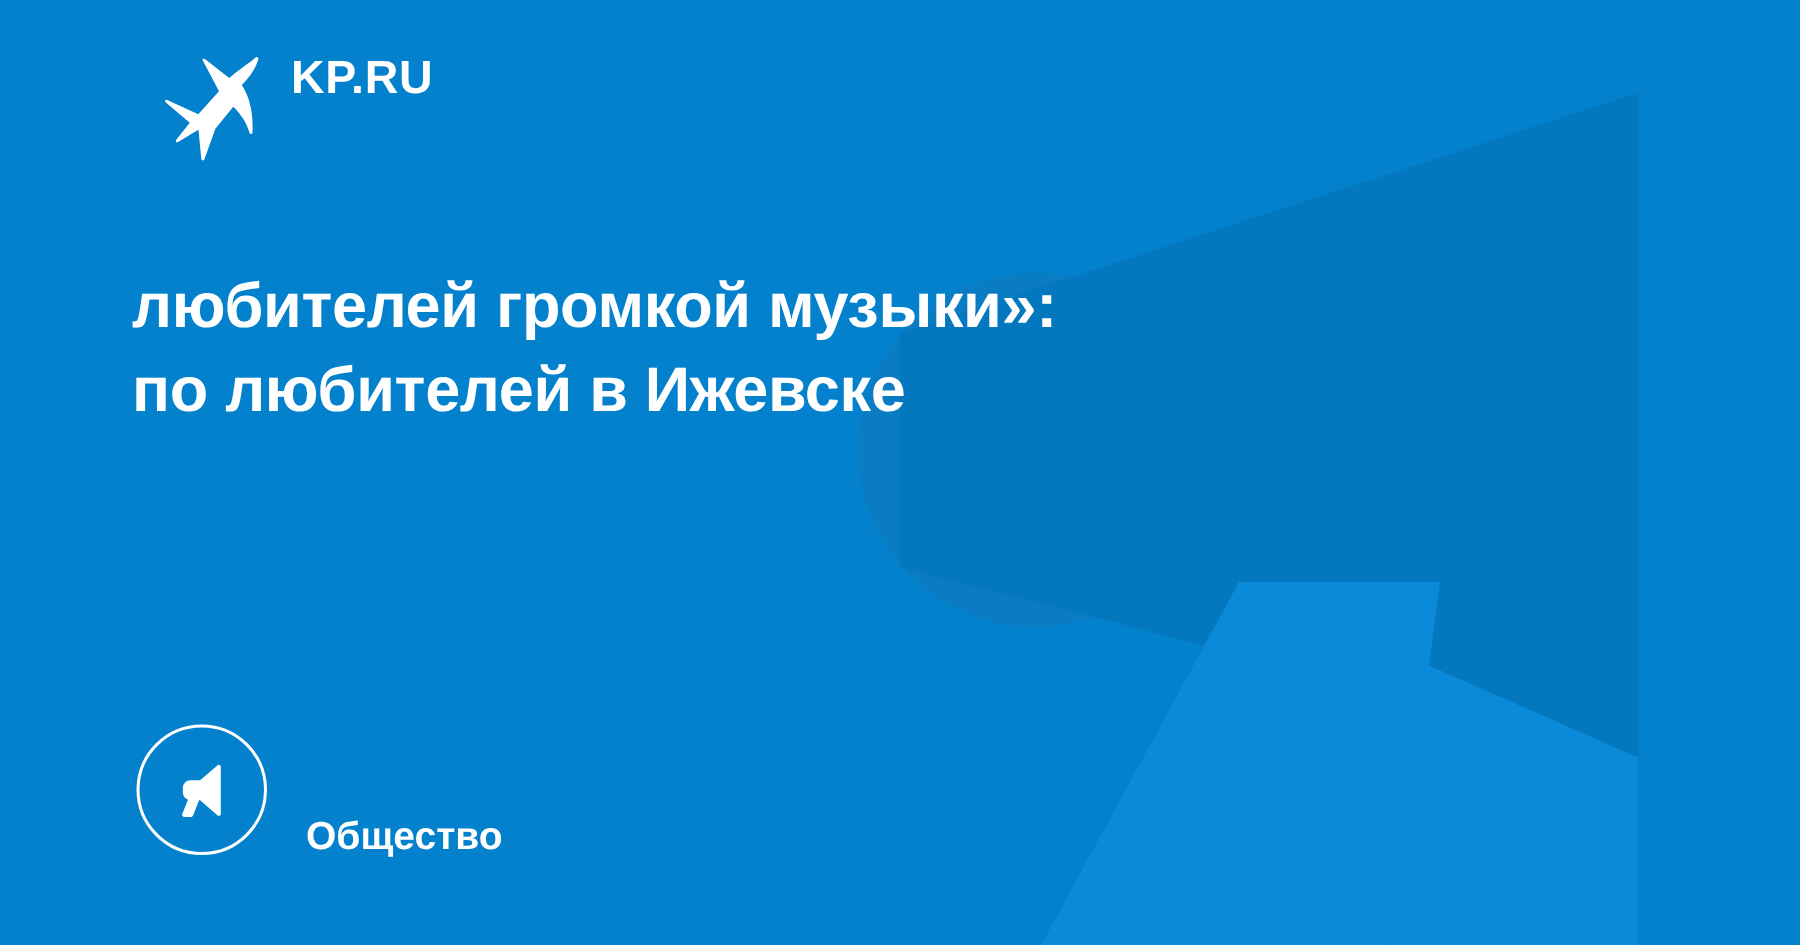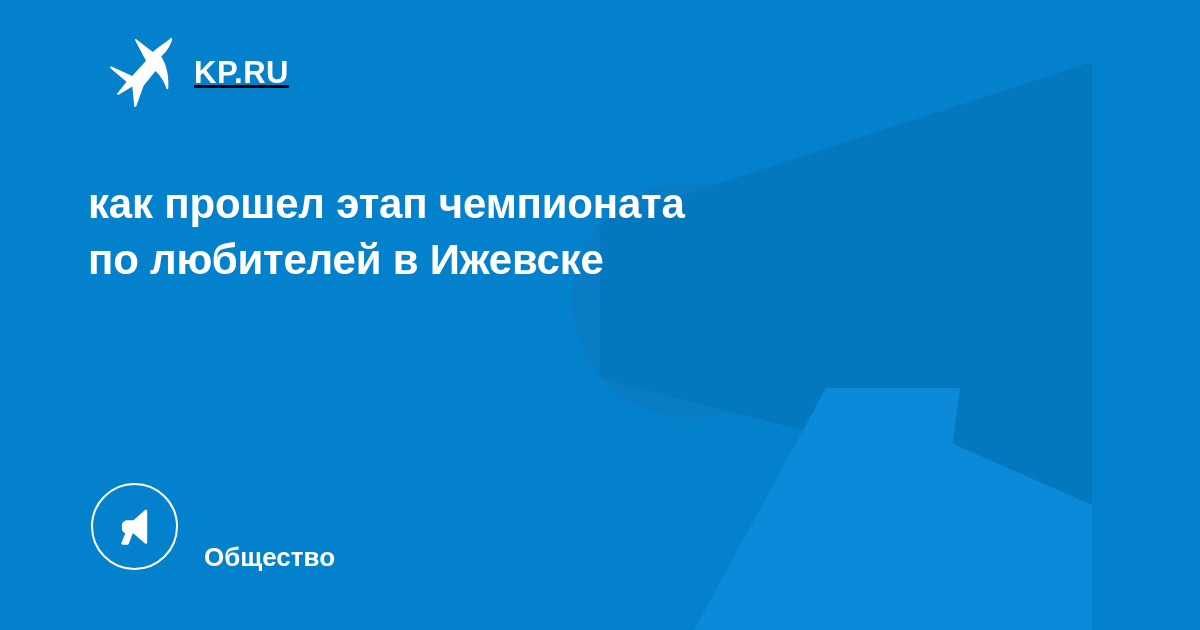--- a/index.html
+++ b/index.html
@@ -27,24 +27,23 @@
     height:630px;
     pointer-events:none;
   }
 
   
   .brand {
     position:absolute;
     left:108px;
     top:36px;
     display:flex;
-    align-items:center;
+    align-items:flex-start;
     gap:18px;
     height:72px;
-    text-decoration:underline;
   }
   .brand-mark { width:68px; height:72px; display:block; flex:0 0 auto; }
   .brand-name {
     color:#ffffff;
     font-size:31px;
     font-weight:bold;
     letter-spacing:0.5px;
     line-height:1;
     white-space:nowrap;
   }
@@ -109,21 +108,21 @@
   </svg>
 
   <div class="brand">
     <svg class="brand-mark" viewBox="0 0 68 72" xmlns="http://www.w3.org/2000/svg" aria-hidden="true">
       <path fill="#ffffff" d="M62.5 2.2c-1.6 1.6-4.9 4.1-8.6 6.6-3.2 2.2-6.2 4.6-9.1 7.2L28.6 3.4c-.9-.7-2-.1-1.4 1L38 24.8 24.2 40.1 3.5 30.6c-1.1-.5-2 .8-1.1 1.6l16.1 13.6-9.1 11.5c-.7.9.3 2 1.3 1.4l13.6-8.2 1.9 19.4c.1 1.2 1.7 1.4 2.1.3l7.3-20.4 11.9-14.7c2.4 2.3 4.4 4.7 6.2 7.4 2 3.1 3.6 6.5 4.7 10.1.3 1.1 1.9.9 1.9-.3.4-7.9-.4-14.7-2.1-20.6-1.2-4.2-2.9-7.9-5-11.1 3.1-3 5.8-6.3 7.9-9.9 1.3-2.3 2.4-4.7 3.1-7.2.3-1.1-1-1.9-1.8-1.2z"></path>
     </svg>
     <span class="brand-name">KP.RU</span>
   </div>
 
   <h1 class="headline">
-    <span class="hl-line">как прошел этап чемпионата</span>
+    <span class="hl-line">любителей громкой музыки»:</span>
     <span class="hl-line">по любителей в Ижевске</span>
   </h1>
 
   <div class="category">
     <span class="cat-circle">
       <svg width="44" height="44" viewBox="0 0 44 44" xmlns="http://www.w3.org/2000/svg" aria-hidden="true">
         <path fill="#ffffff" d="M34.2 6.1c0-1.1-1.3-1.7-2.1-1L20.4 15.2H14c-2.8 0-5.1 2.3-5.1 5.1v3.1c0 2.2 1.4 4.1 3.4 4.8l-3.8 9.5c-.4 1 .3 2 1.4 2h4.4c.6 0 1.2-.4 1.4-1l4-10.2h.7l11.7 10.1c.8.7 2.1.1 2.1-1V6.1z"></path>
       </svg>
     </span>
     <span class="cat-label">Общество</span>

